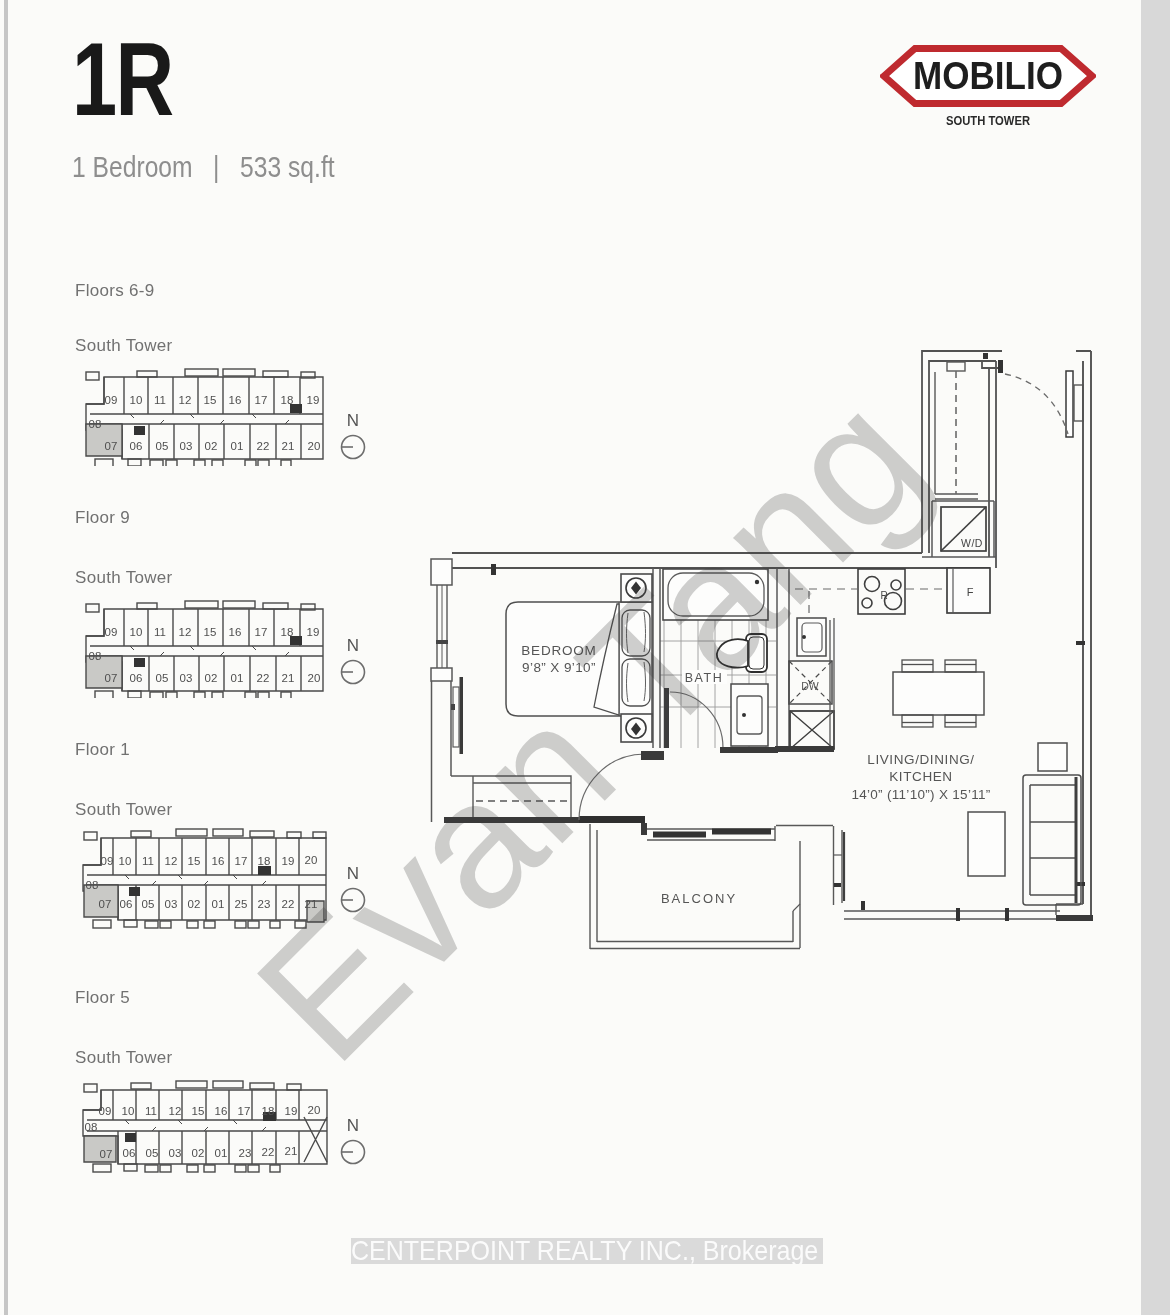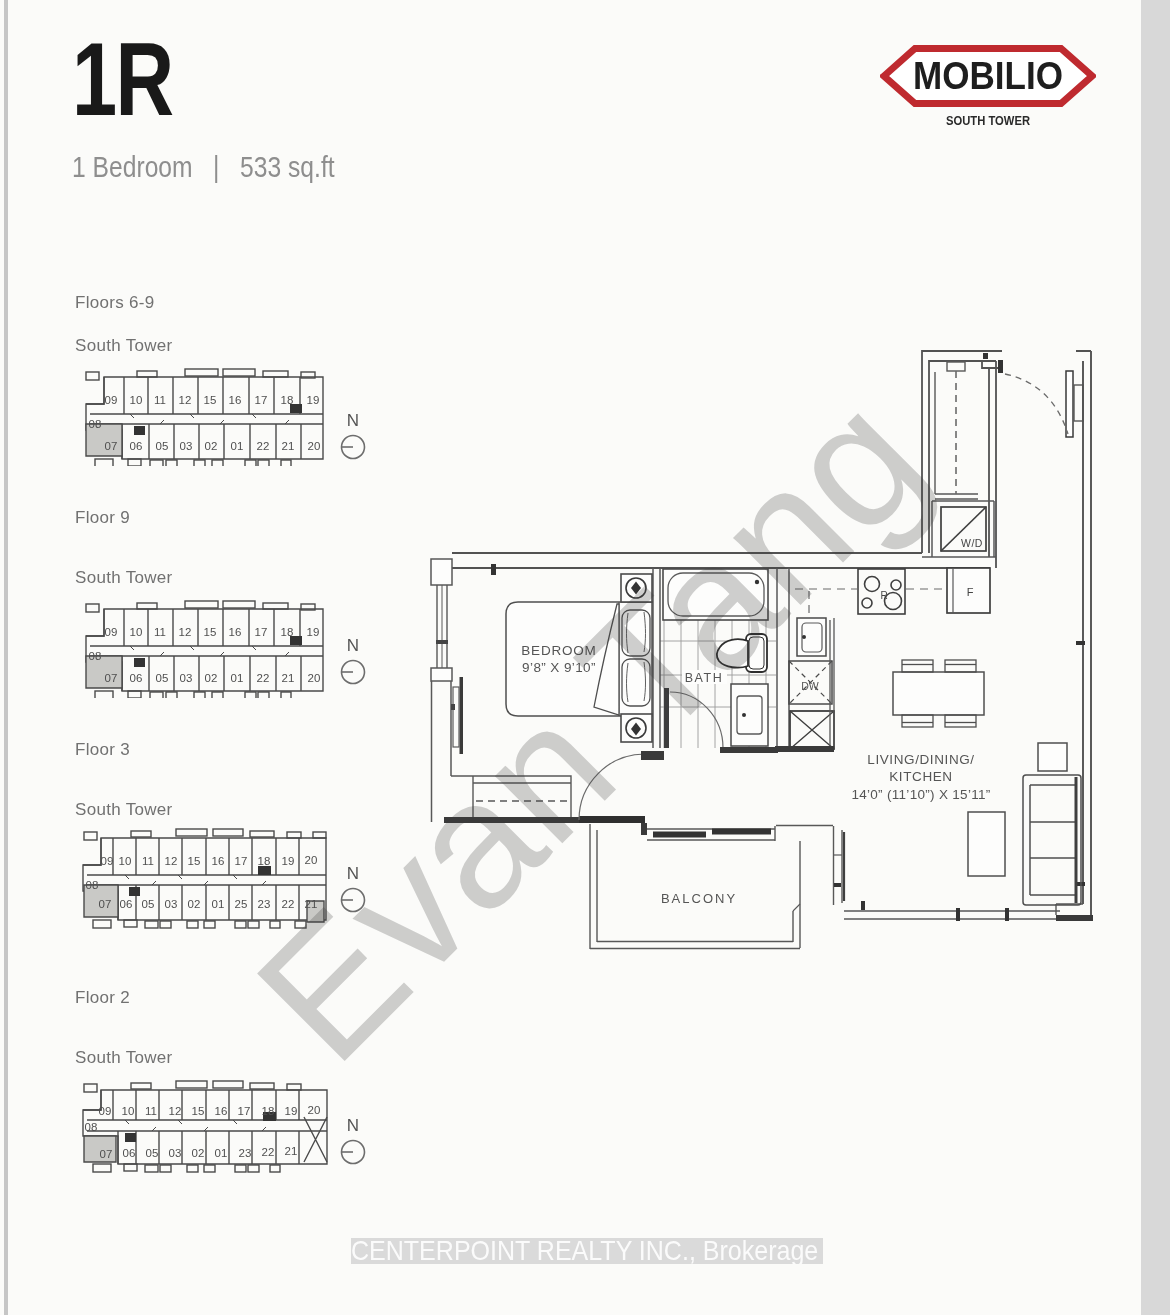--- a/index.html
+++ b/index.html
@@ -18,27 +18,27 @@
 <div class="abs" style="left:72px;top:27px;font-size:104px;font-weight:bold;color:#191919;letter-spacing:-2px;line-height:1;transform:scaleX(0.78);transform-origin:0 0">1R</div>
 
 <div class="abs" style="left:72px;top:151px;font-size:29px;color:#8e8e8e;transform:scaleX(0.85);transform-origin:0 0">1 Bedroom&nbsp;&nbsp;&nbsp;|&nbsp;&nbsp;&nbsp;533 sq.ft</div>
 
 <svg class="abs" style="left:880px;top:44px" width="216" height="95" viewBox="0 0 216 95">
   <path d="M4,32 L35,4.5 L181,4.5 L212,32 L181,59.5 L35,59.5 Z" fill="#ffffff" stroke="#bf2a2f" stroke-width="7"></path>
   <text x="108" y="45" font-size="38" font-weight="bold" fill="#1e1e1e" text-anchor="middle" textLength="150" lengthAdjust="spacingAndGlyphs">MOBILIO</text>
   <text x="108" y="81" font-size="13.5" font-weight="bold" fill="#2a2a2a" text-anchor="middle" textLength="84" lengthAdjust="spacingAndGlyphs">SOUTH TOWER</text>
 </svg>
 
-<div class="lbl" style="left:75px;top:293px">Floors 6-9</div>
+<div class="lbl" style="left:75px;top:281px">Floors 6-9</div>
 <div class="lbl" style="left:75px;top:336px">South Tower</div>
 <div class="lbl" style="left:75px;top:508px">Floor 9</div>
 <div class="lbl" style="left:75px;top:568px">South Tower</div>
-<div class="lbl" style="left:75px;top:740px">Floor 3</div>
+<div class="lbl" style="left:75px;top:740px">Floor 1</div>
 <div class="lbl" style="left:75px;top:800px">South Tower</div>
-<div class="lbl" style="left:75px;top:988px">Floor 2</div>
+<div class="lbl" style="left:75px;top:988px">Floor 5</div>
 <div class="lbl" style="left:75px;top:1048px">South Tower</div>
 
 <svg class="abs" style="left:78px;top:366px;filter:blur(0.3px)" width="292" height="100" viewBox="78 366 292 100">
   <g stroke="#4a4a4a" stroke-width="1.4" fill="none">
 
     <rect x="86" y="372" width="13" height="8"></rect>
       <rect x="137" y="371" width="20" height="6"></rect>
     <rect x="185" y="369" width="33" height="7"></rect>
       <rect x="223" y="369" width="32" height="7"></rect>
     <rect x="263" y="371" width="25" height="6"></rect>

